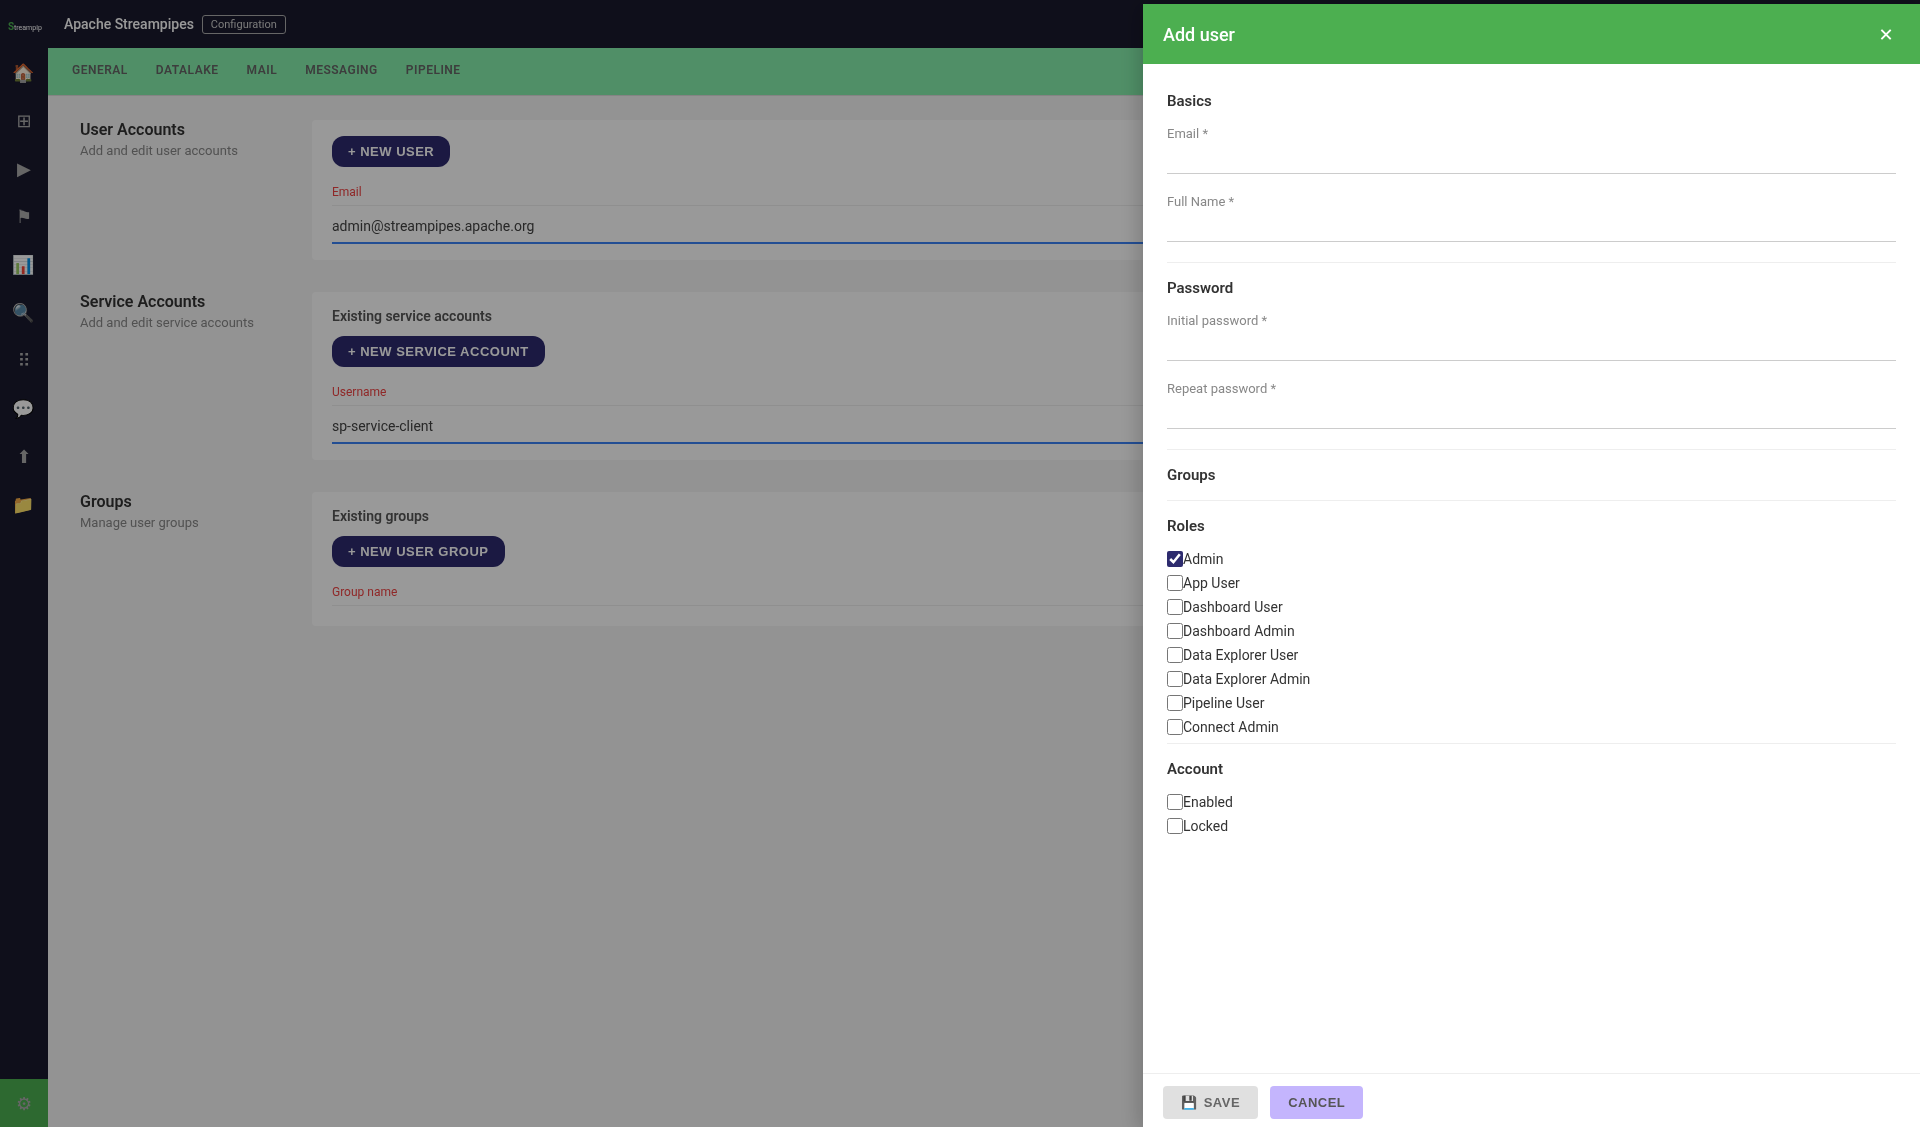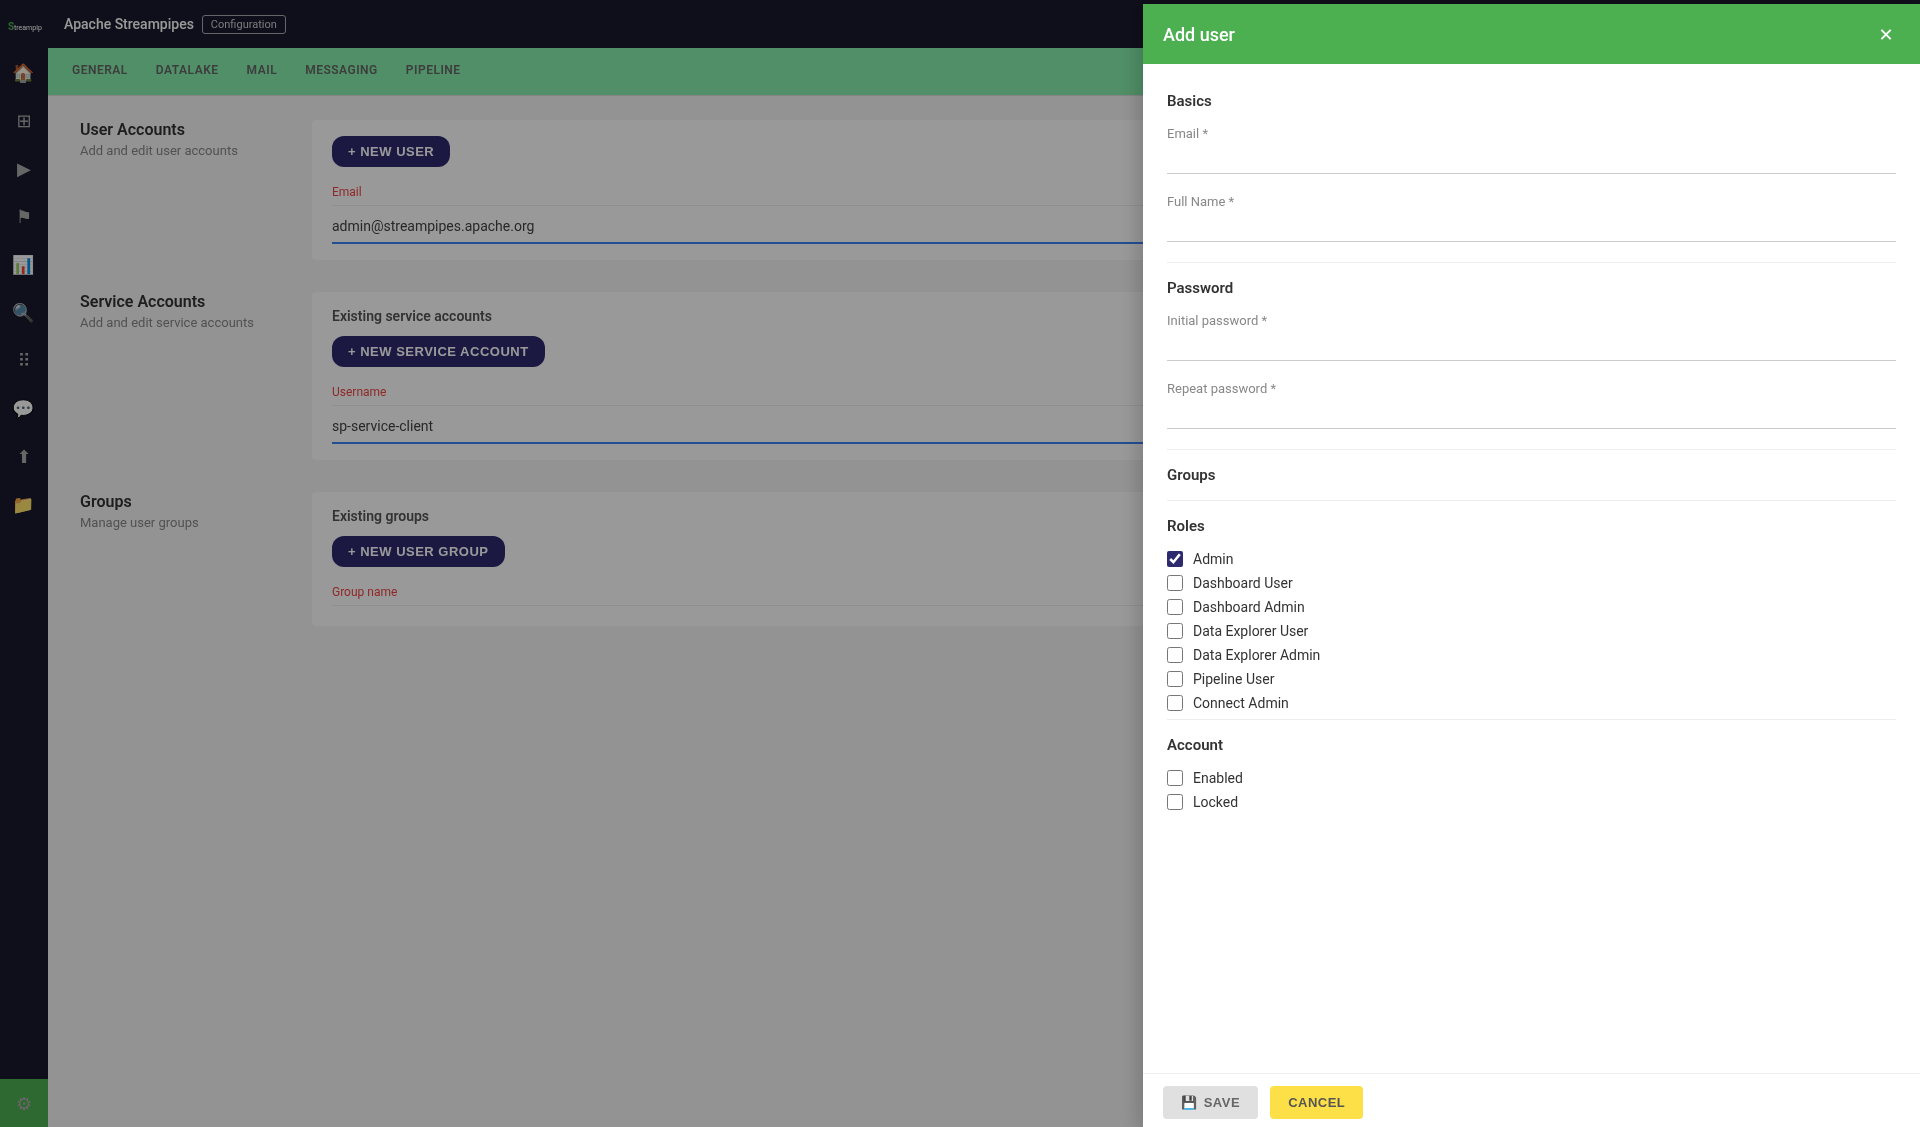--- a/index.html
+++ b/index.html
@@ -235,21 +235,21 @@
     .divider {
       height: 1px;
       background: #eee;
       margin: 8px 0 16px;
     }
 
     .roles-list { margin-top: 8px; }
     .role-item {
       display: flex;
       align-items: center;
-      gap: 10px;
+      gap: 0;
       margin-bottom: 8px;
     }
     .role-checkbox {
       width: 16px; height: 16px;
       cursor: pointer;
       accent-color: #2d2b6e;
     }
     .role-label {
       font-size: 14px;
       color: #333;
@@ -271,21 +271,21 @@
       color: #666;
       border: none;
       border-radius: 4px;
       padding: 9px 18px;
       font-size: 13px;
       font-weight: 600;
       cursor: pointer;
       letter-spacing: 0.5px;
     }
     .btn-cancel {
-      background: #fde047;
+      background: #c4b5fd;
       color: #555;
       border: none;
       border-radius: 4px;
       padding: 9px 18px;
       font-size: 13px;
       font-weight: 600;
       cursor: pointer;
       letter-spacing: 0.5px;
     }
 
@@ -415,20 +415,24 @@
     <div class="divider"></div>
 
     <div class="form-section-label">Roles</div>
     <div class="roles-list">
       <div class="role-item">
         <input type="checkbox" class="role-checkbox" checked="" style="">
         <span class="role-label">Admin</span>
       </div>
       <div class="role-item">
         <input type="checkbox" class="role-checkbox" style="">
+        <span class="role-label">App User</span>
+      </div>
+      <div class="role-item">
+        <input type="checkbox" class="role-checkbox" style="">
         <span class="role-label">Dashboard User</span>
       </div>
       <div class="role-item">
         <input type="checkbox" class="role-checkbox" style="">
         <span class="role-label">Dashboard Admin</span>
       </div>
       <div class="role-item">
         <input type="checkbox" class="role-checkbox" style="">
         <span class="role-label">Data Explorer User</span>
       </div>

